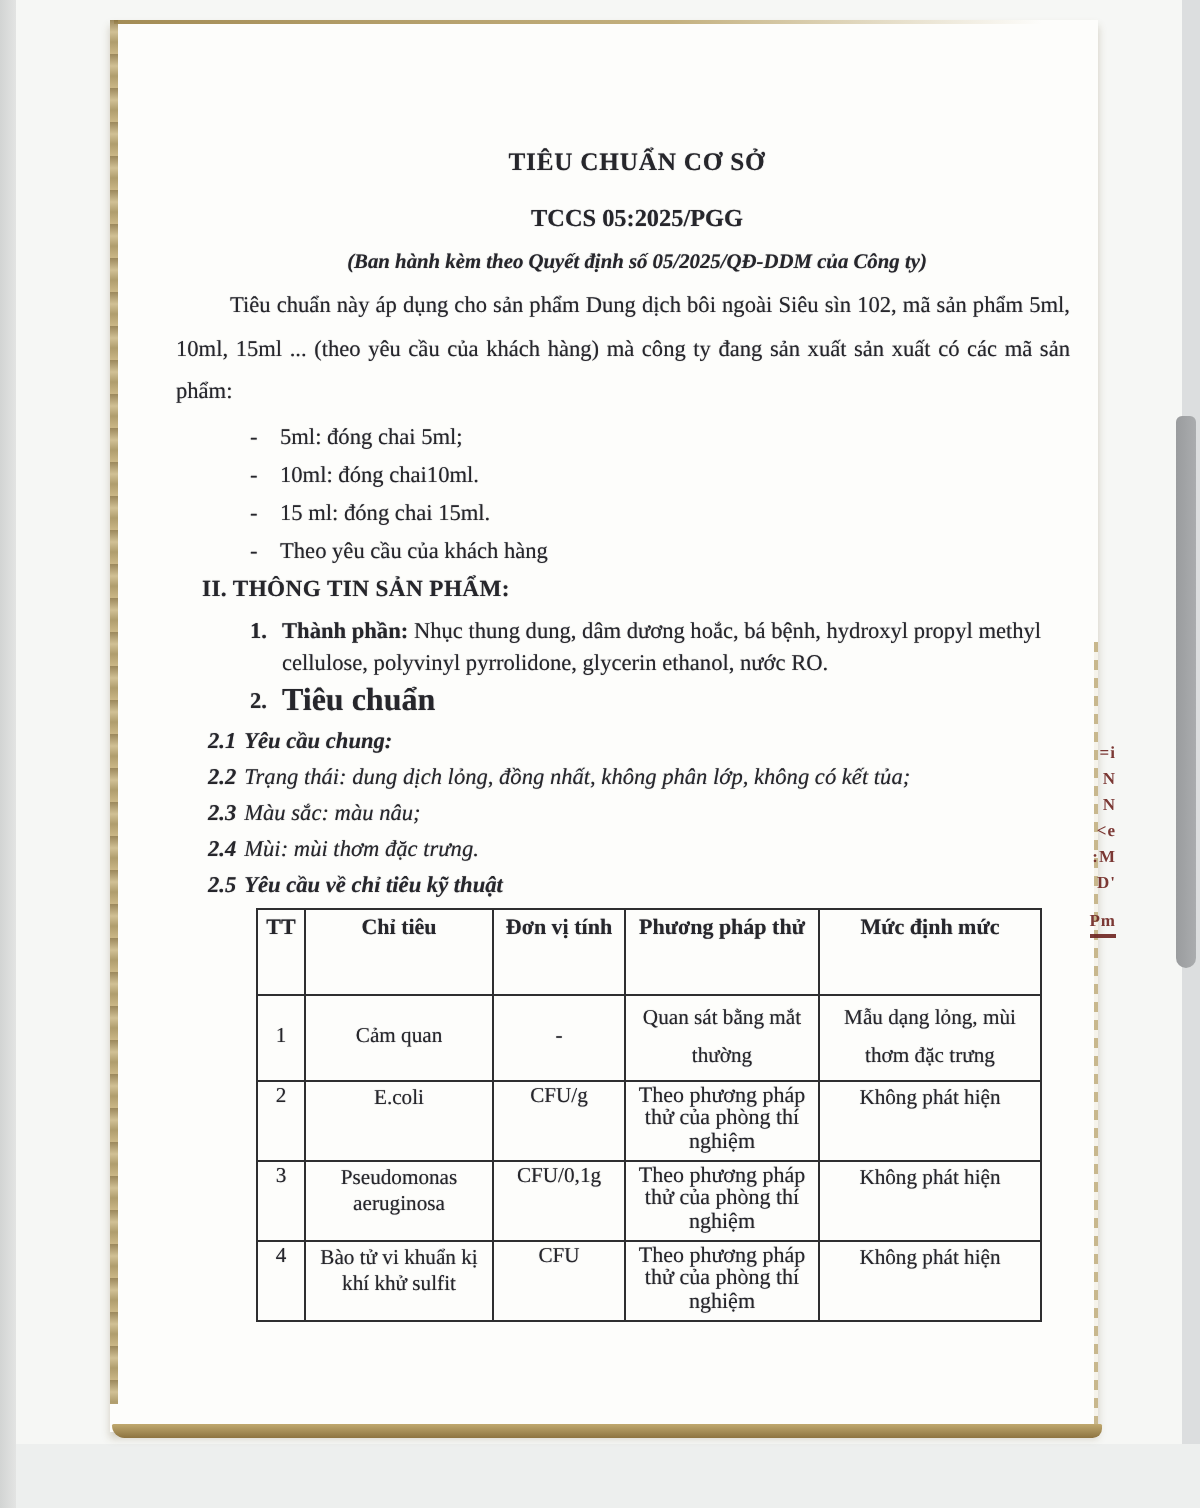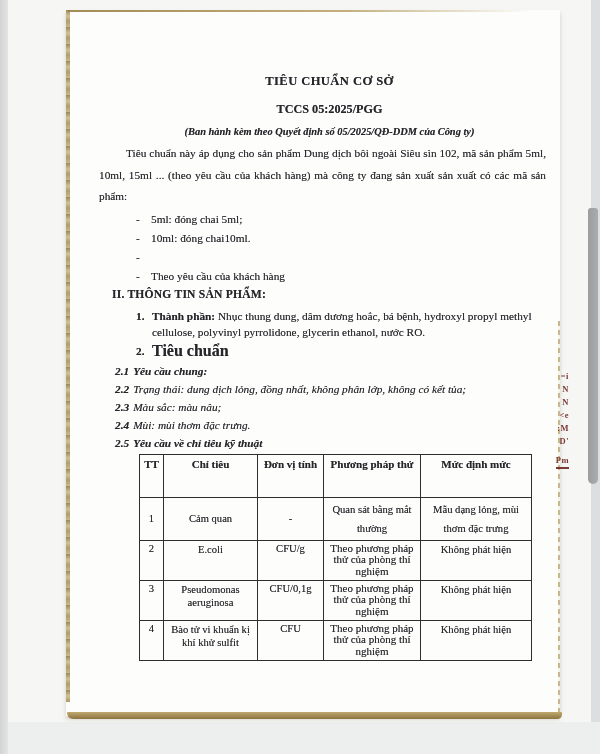--- a/index.html
+++ b/index.html
@@ -29,21 +29,21 @@
     background: linear-gradient(to right, #9a9c9e, #aaacae);
     border-radius: 3px 3px 5px 5px;
   }
   .bg-bottom {
     position: absolute; left: 8px; top: 722px; right: 0; height: 32px;
     background: #edefee;
   }
 
   
   .page {
-    position: absolute; left: 66px; top: 10px; width: 494px; height: 706px;
+    position: absolute; left: 55px; top: 10px; width: 494px; height: 706px;
     background: #fdfdfb;
     box-shadow: 0 3px 4px rgba(110, 95, 55, 0.28);
   }
   .edge-top {
     position: absolute; top: 0; left: 2px; right: 28px; height: 2px;
     background: linear-gradient(to right, #a38c55, #c3b07e 60%, rgba(195,176,126,0));
   }
   .edge-left {
     position: absolute; top: 0; left: 0; width: 4px; height: 98%;
     background: repeating-linear-gradient(
@@ -157,20 +157,21 @@
         <div class="bullet">
           <span class="dash">-</span>
           <span>5ml: đóng chai 5ml;</span>
         </div>
         <div class="bullet">
           <span class="dash">-</span>
           <span>10ml: đóng chai10ml.</span>
         </div>
         <div class="bullet">
           <span class="dash">-</span>
+          <span>15 ml: đóng chai 15ml.</span>
         </div>
         <div class="bullet">
           <span class="dash">-</span>
           <span>Theo yêu cầu của khách hàng</span>
         </div>
       </div>
 
       <div class="h-sec h2">II. THÔNG TIN SẢN PHẨM:</div>
 
       <div class="num-item item1">

